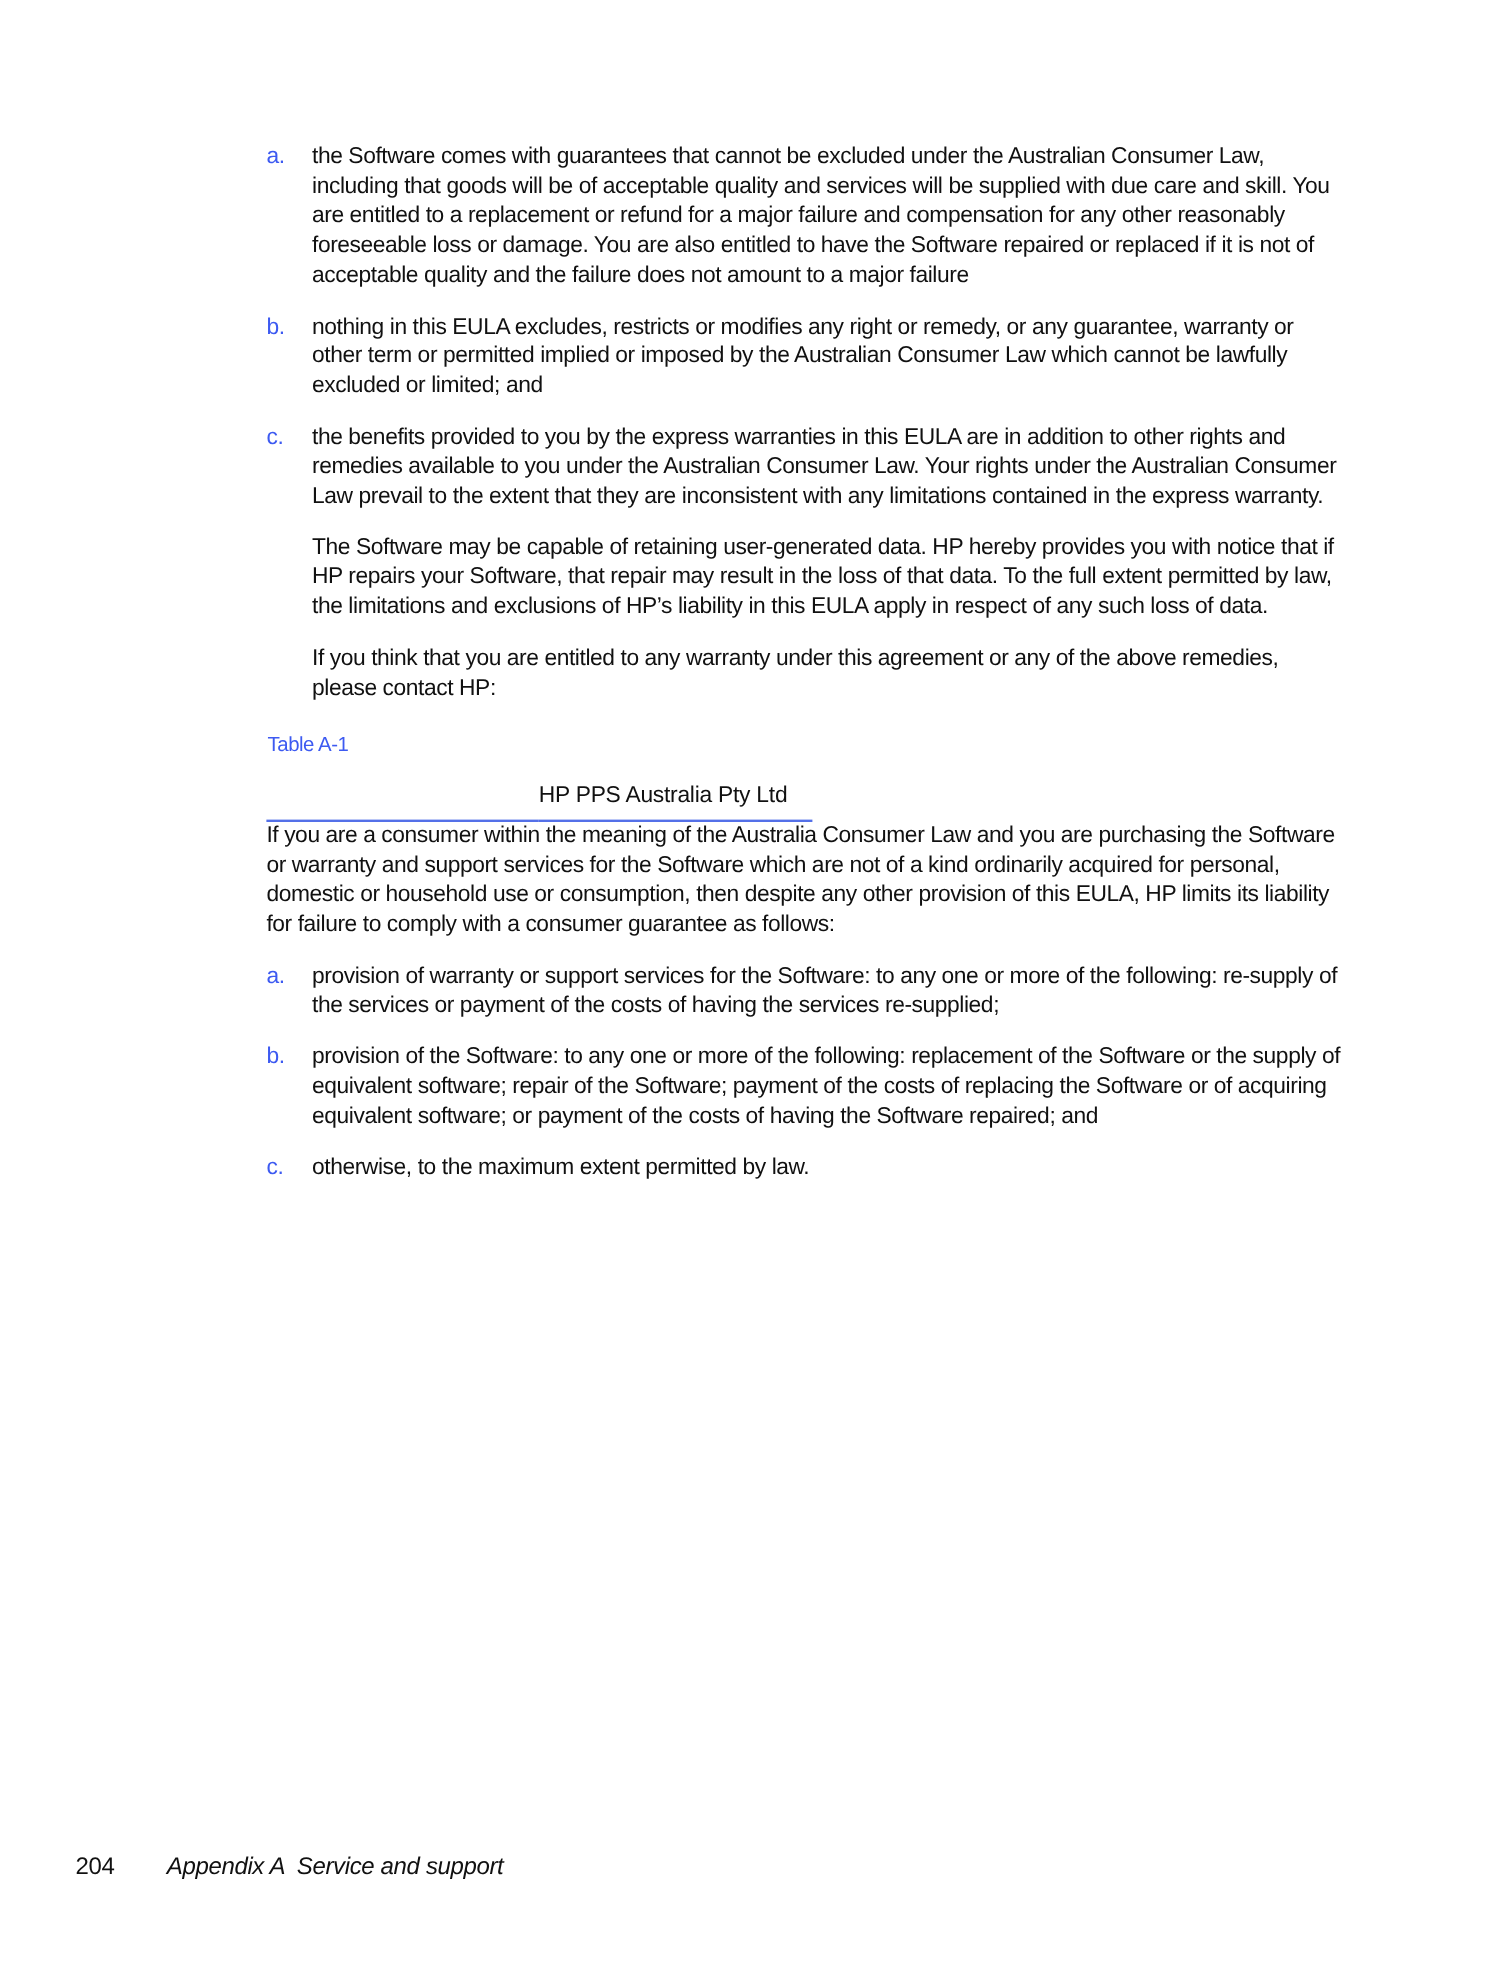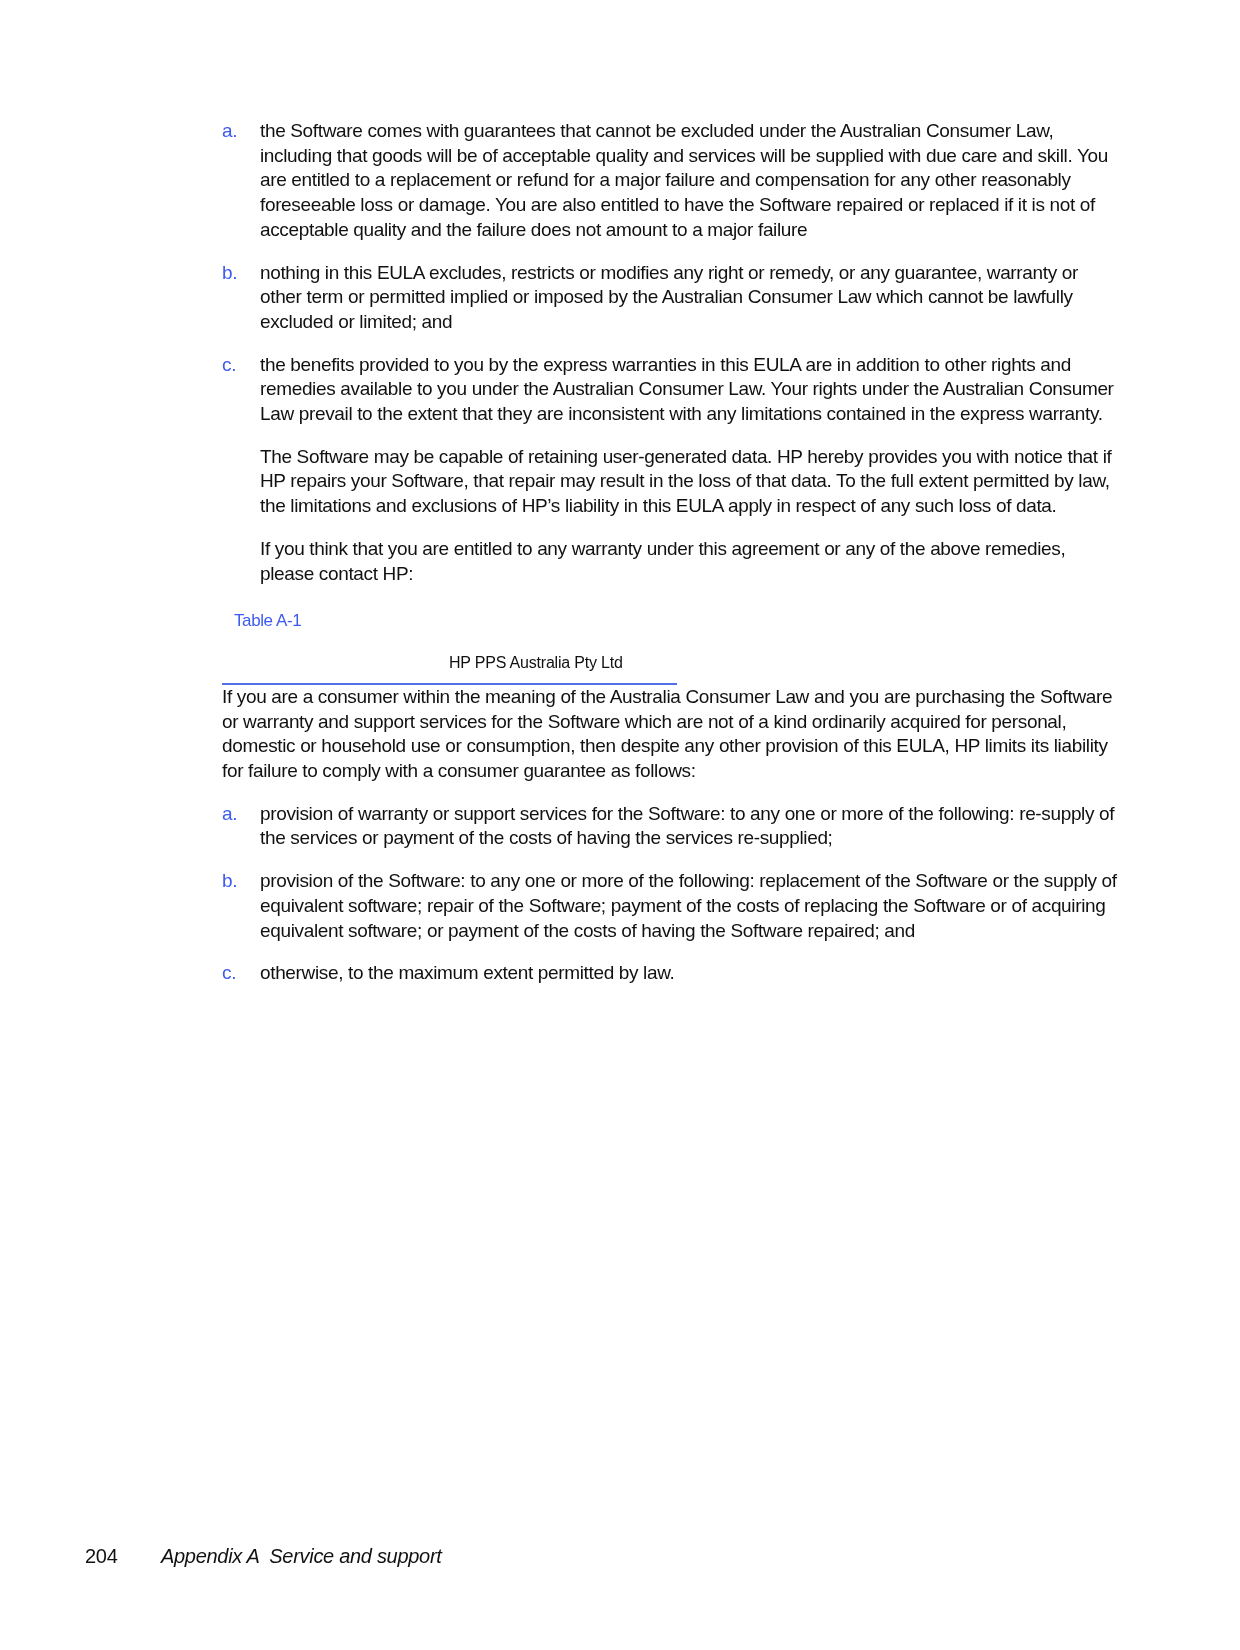--- a/index.html
+++ b/index.html
@@ -5,28 +5,28 @@
   html, body { margin: 0; padding: 0; background: #ffffff; }
   body { width: 1240px; height: 1650px; position: relative; overflow: hidden;
          font-family: "Liberation Sans", sans-serif; color: #111111; }
   .content { position: absolute; left: 222px; top: 119px; width: 900px;
              font-size: 19px; line-height: 24.7px; letter-spacing: -0.35px; }
   .item { display: flex; margin-bottom: 18px; }
   .marker { width: 38px; flex: 0 0 38px; color: #3d5af1; }
   .item-text { flex: 1; }
   .indent-p { margin: 0 0 18px 38px; }
   .p { margin: 0 0 18px 0; }
-  .caption { color: #3d5af1; font-size: 17px; margin: 23px 0 12px 12px; letter-spacing: -0.4px; }
-  table { border-collapse: collapse; width: 455px; font-size: 16px; line-height: 20px; letter-spacing: -0.2px; }
+  .caption { color: #3d5af1; font-size: 17px; margin: 23px 0 12px 1px; letter-spacing: -0.4px; }
+  table { border-collapse: collapse; width: 455px; font-size: 19px; line-height: 20px; letter-spacing: -0.2px; }
   td { vertical-align: top; padding: 7px 0 10px 0; }
   td.left { width: 227px; }
   td.right { padding-left: 0; padding-right: 10px; }
   tr.row-div td { border-bottom: 2px solid #5470e8; }
   .support { margin-top: 48px; }
-  .footer { position: absolute; left: 85px; top: 1545px; font-size: 20px; letter-spacing: -0.3px; display: flex; }
+  .footer { position: absolute; left: 63px; top: 1545px; font-size: 20px; letter-spacing: -0.3px; display: flex; }
   .page-num { width: 76px; }
 </style>
 </head>
 <body>
 
 <div class="content">
 
   <div>
     <div class="item">
       <span class="marker">a.</span>

